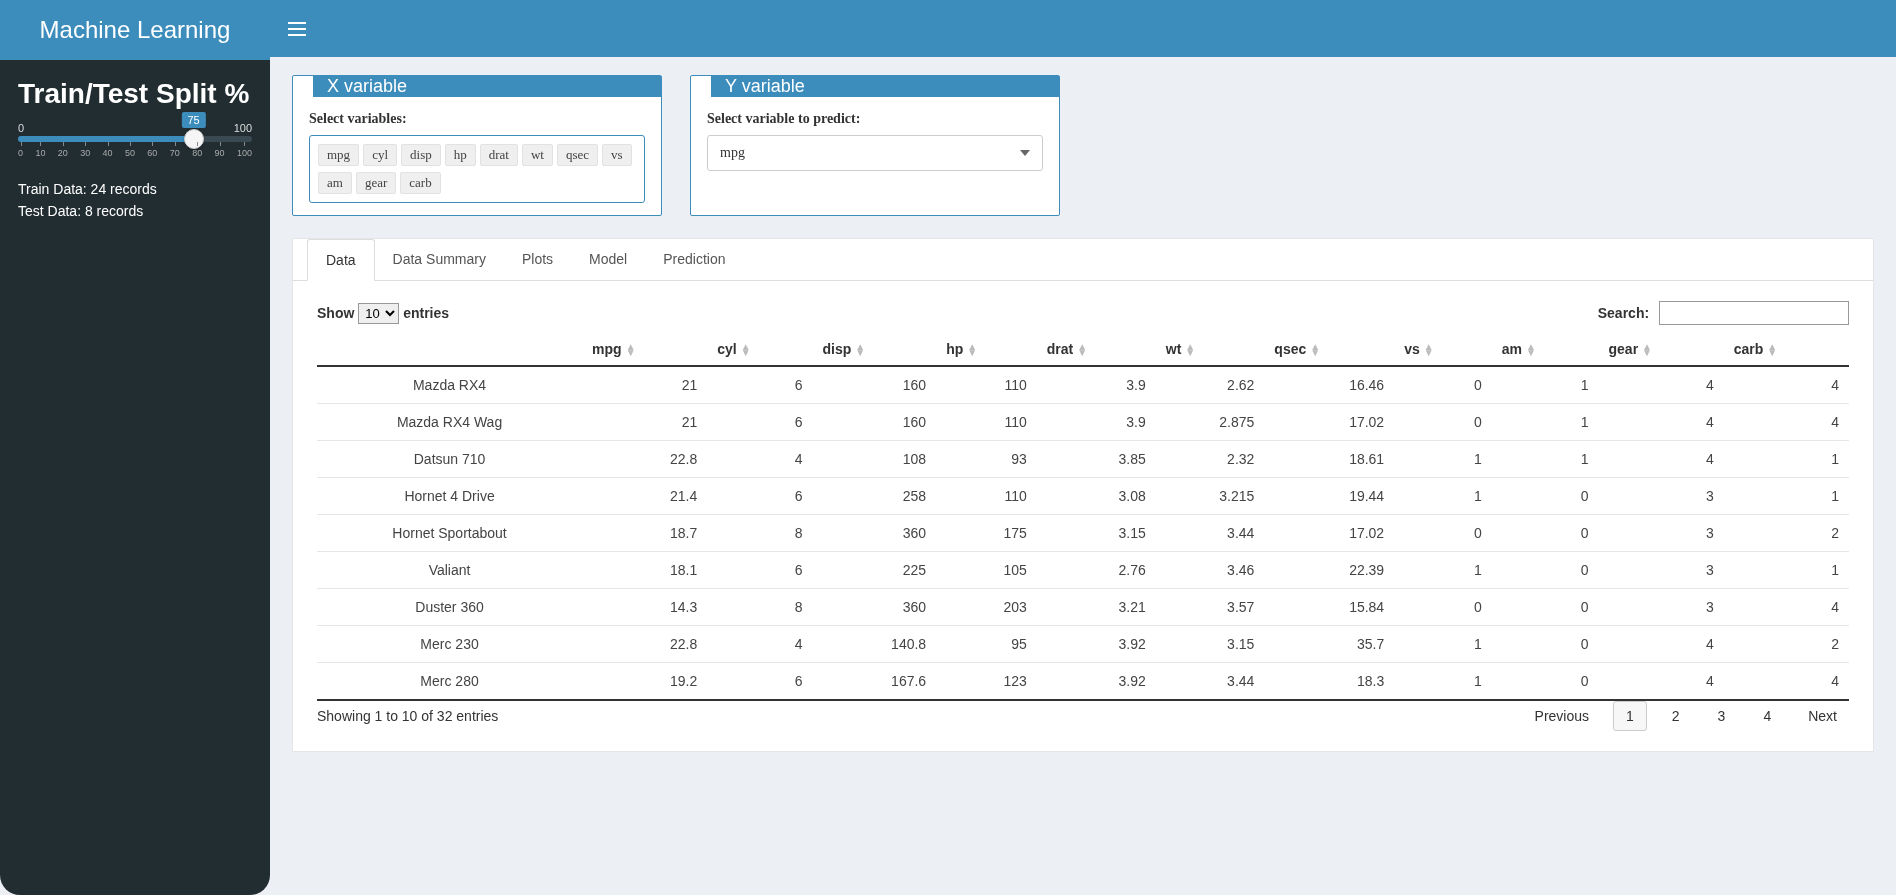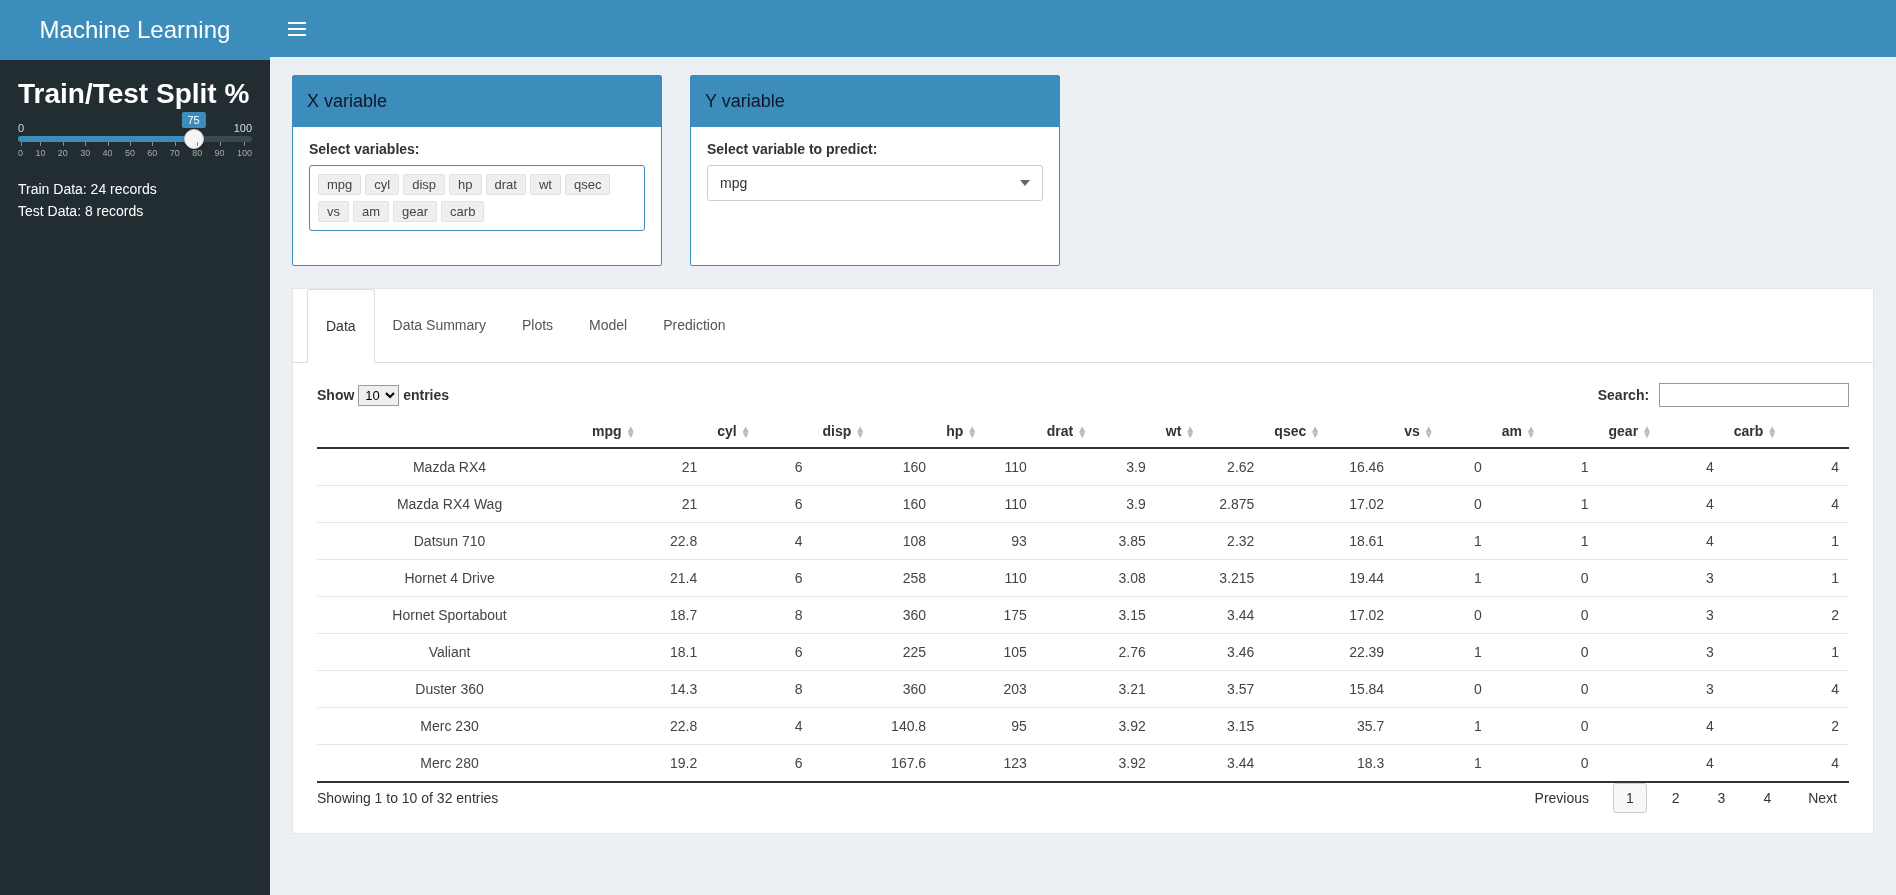--- a/index.html
+++ b/index.html
@@ -1,19 +1,19 @@
 <!DOCTYPE html>
 <html><head>
 <meta charset="utf-8">
 <style>
   * { box-sizing: border-box; margin: 0; padding: 0; }
   body { font-family: "Helvetica Neue", Helvetica, Arial, sans-serif; font-size: 14px; color: #333; background: #ecf0f5; }
   .wrapper { display: flex; height: 895px; width: 1896px; overflow: hidden; }
   
-  .sidebar { width: 270px; background: #222d32; color: #fff; display: flex; flex-direction: column; }
+  .sidebar { width: 270px; background: #222d32; color: #fff; display: flex; flex-direction: column; border-radius: 20px; }
   .sidebar-header { background: #3c8dbc; color: #fff; font-size: 24px; font-weight: 400; text-align: center; padding: 16px 0; }
   .sidebar-body { padding: 18px 18px; }
   .sidebar-body h3 { font-size: 28px; font-weight: 700; color: #fff; margin-bottom: 12px; }
   .slider-wrap { position: relative; margin: 10px 0 4px; }
   .slider-minmax { display: flex; justify-content: space-between; font-size: 11px; color: #ddd; margin-bottom: 2px; }
   .slider-track { position: relative; height: 6px; background: #3a4a53; border-radius: 3px; }
   .slider-fill { position: absolute; left: 0; top: 0; bottom: 0; width: 75%; background: #3c8dbc; border-radius: 3px; }
   .slider-handle { position: absolute; top: -7px; left: 75%; transform: translateX(-50%); width: 20px; height: 20px; background: #f5f5f5; border: 1px solid #ccc; border-radius: 50%; box-shadow: 0 1px 2px rgba(0,0,0,.3); cursor: grab; }
   .slider-badge { position: absolute; top: -24px; left: 75%; transform: translateX(-50%); background: #3c8dbc; color: #fff; font-size: 11px; padding: 2px 6px; border-radius: 2px; }
   .slider-scale { display: flex; justify-content: space-between; font-size: 9px; color: #aaa; margin-top: 6px; }
@@ -21,31 +21,31 @@
   .slider-scale span::before { content: ""; position: absolute; top: -6px; left: 50%; width: 1px; height: 4px; background: #888; }
   .side-stats { margin-top: 20px; font-size: 14px; color: #fff; line-height: 1.6; }
   
   .main { flex: 1; display: flex; flex-direction: column; }
   .topbar { background: #3c8dbc; height: 57px; display: flex; align-items: center; padding: 0 18px; color: #fff; }
   .hamburger { cursor: pointer; }
   .hamburger svg { display: block; }
   .content { padding: 18px 22px; flex: 1; overflow: auto; }
   .boxes { display: flex; gap: 28px; margin-bottom: 22px; }
   .box { width: 370px; border: 1px solid #3c8dbc; border-radius: 2px; background: #fff; }
-  .box-header { background: #3c8dbc; color: #0f172a; padding: 15px 14px; font-size: 18px; }
-  .box-body { padding: 14px 16px 34px; }
+  .box-header { background: #3c8dbc; color: #ffffff; padding: 0 14px; font-size: 18px; margin-left: 20px; }
+  .box-body { padding: 14px 16px 12px; font-family: Liberation Serif, serif; }
   .box-body .lbl { font-weight: 700; margin-bottom: 8px; display: block; }
   .chips { border: 1px solid #3c8dbc; background: #fff; padding: 8px 8px; border-radius: 3px; display: flex; flex-wrap: wrap; gap: 6px 4px; }
   .chip { background: #efefef; border: 1px solid #e2e2e2; border-radius: 2px; padding: 2px 8px; font-size: 13px; color: #444; cursor: pointer; }
   .select { border: 1px solid #ccc; border-radius: 3px; height: 36px; display: flex; align-items: center; justify-content: space-between; padding: 0 12px; cursor: pointer; background: #fff; }
   .select .caret { width: 0; height: 0; border-left: 5px solid transparent; border-right: 5px solid transparent; border-top: 6px solid #666; }
   
   .panel { background: #fff; border: 1px solid #e5e5e5; }
   .tabs { display: flex; padding-left: 14px; border-bottom: 1px solid #ddd; }
-  .tab { padding: 28px 18px; color: #555; cursor: pointer; font-size: 14px; }
+  .tab { padding: 12px 18px; color: #555; cursor: pointer; font-size: 14px; }
   .tab.active { border: 1px solid #ddd; border-bottom: 1px solid #fff; margin-bottom: -1px; border-radius: 3px 3px 0 0; color: #333; background: #fff; }
   .panel-body { padding: 20px 24px; }
   .dt-top { display: flex; justify-content: space-between; align-items: center; margin-bottom: 8px; font-weight: 700; }
   .dt-top .left label { font-weight: 700; }
   .dt-top select { border: 1px solid #999; font-size: 13px; padding: 1px 2px; }
   .dt-top .right input { border: 1px solid #999; height: 24px; width: 190px; padding: 0 6px; font-size: 13px; }
   .dt-top .right label { margin-right: 6px; }
   table.data { width: 100%; border-collapse: collapse; font-size: 14px; }
   table.data thead th { text-align: left; padding: 8px 10px; border-bottom: 2px solid #333; font-weight: 700; position: relative; }
   table.data thead th:first-child { text-align: left; }

